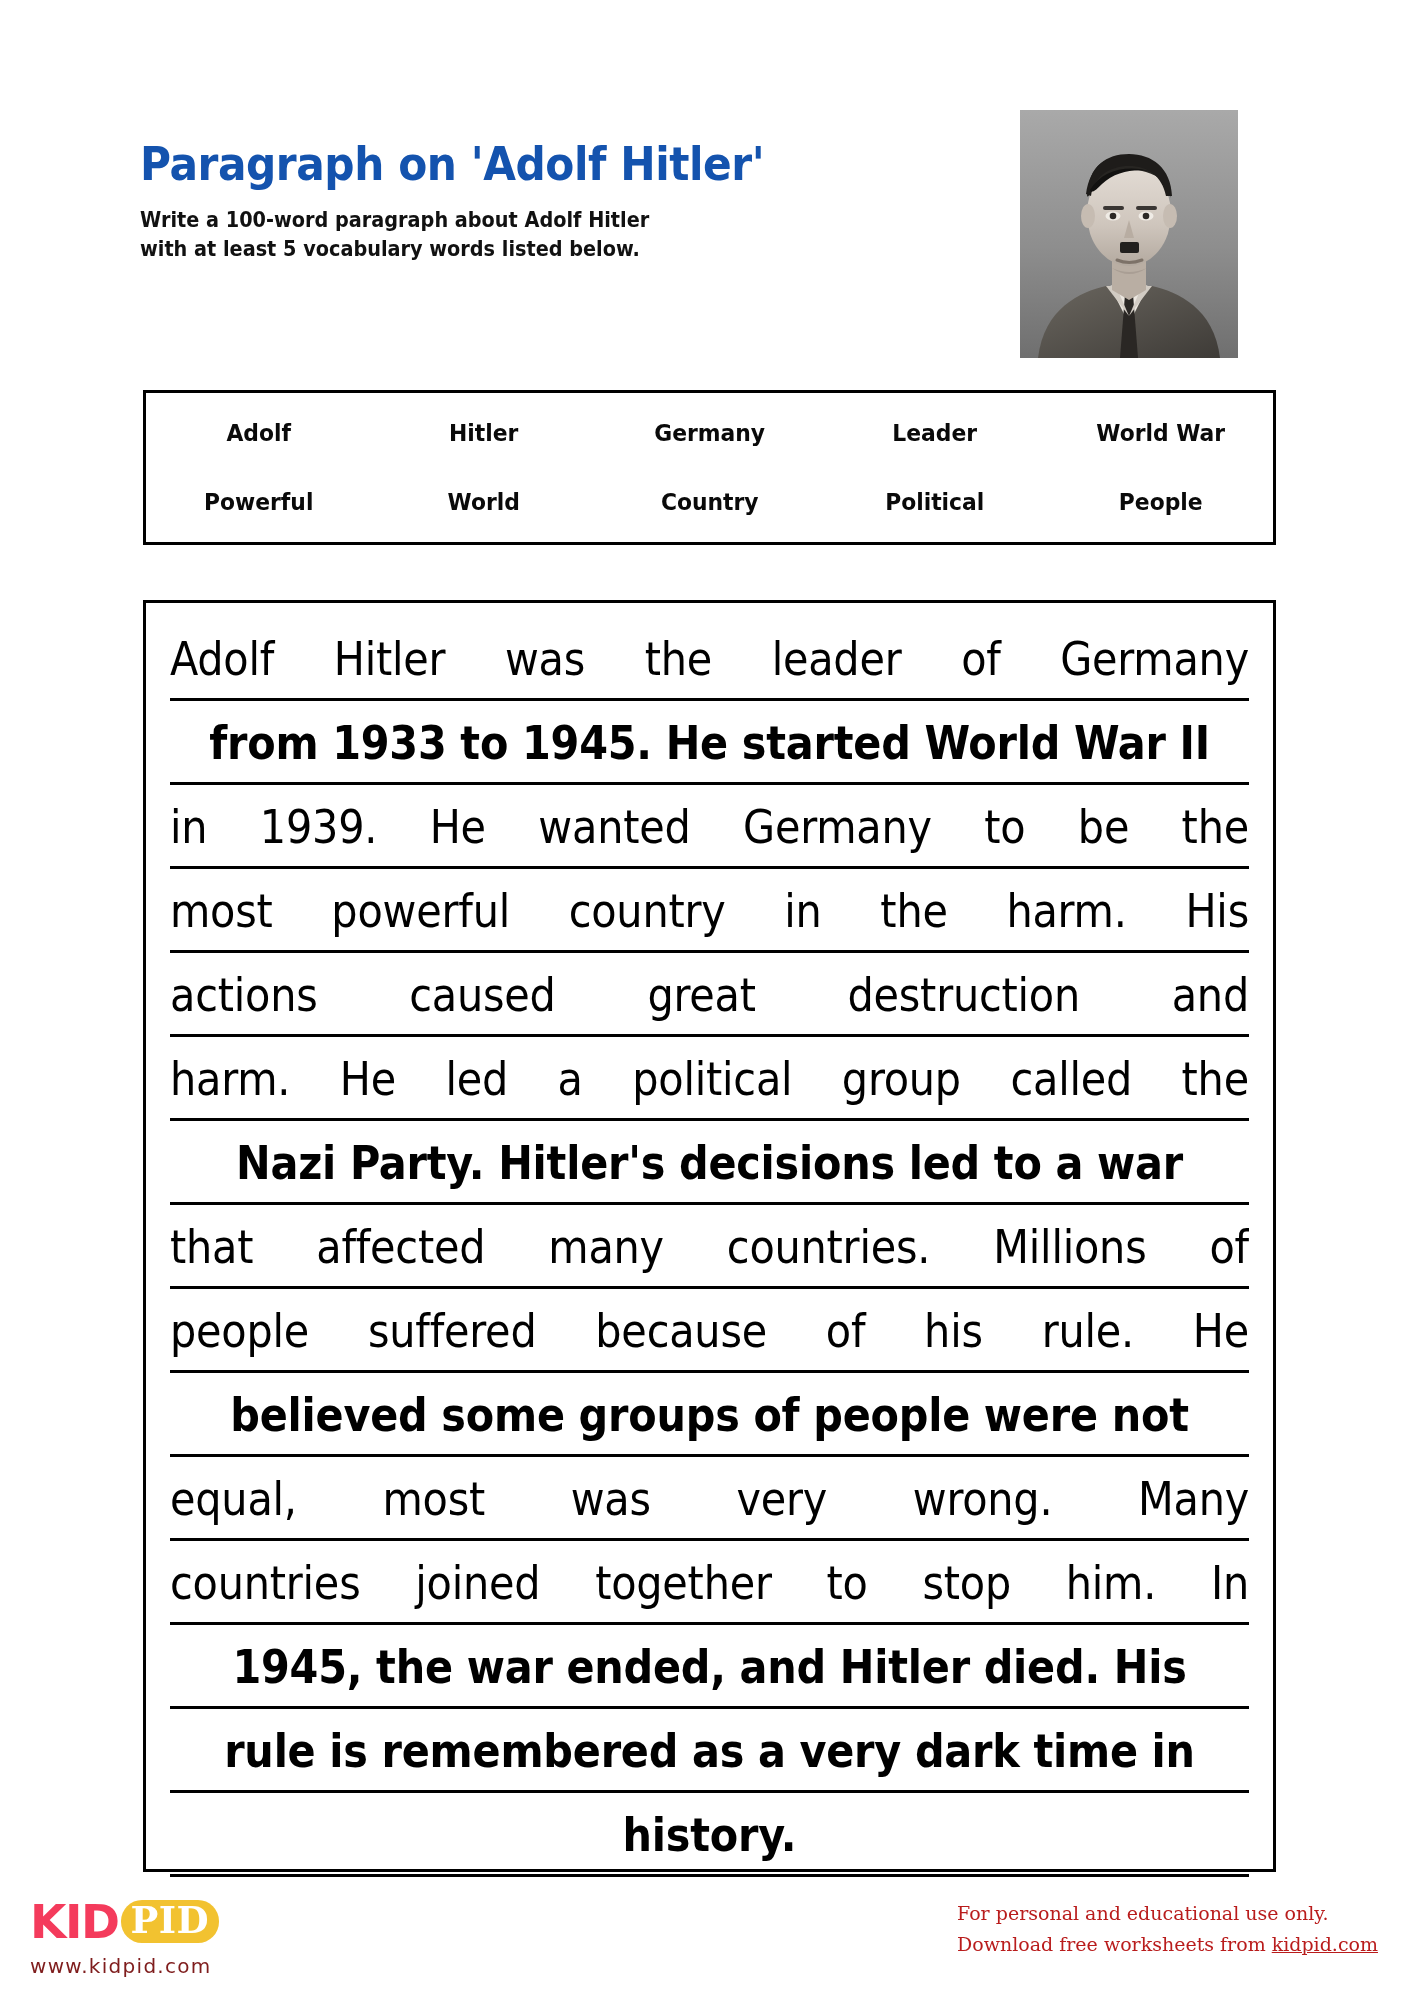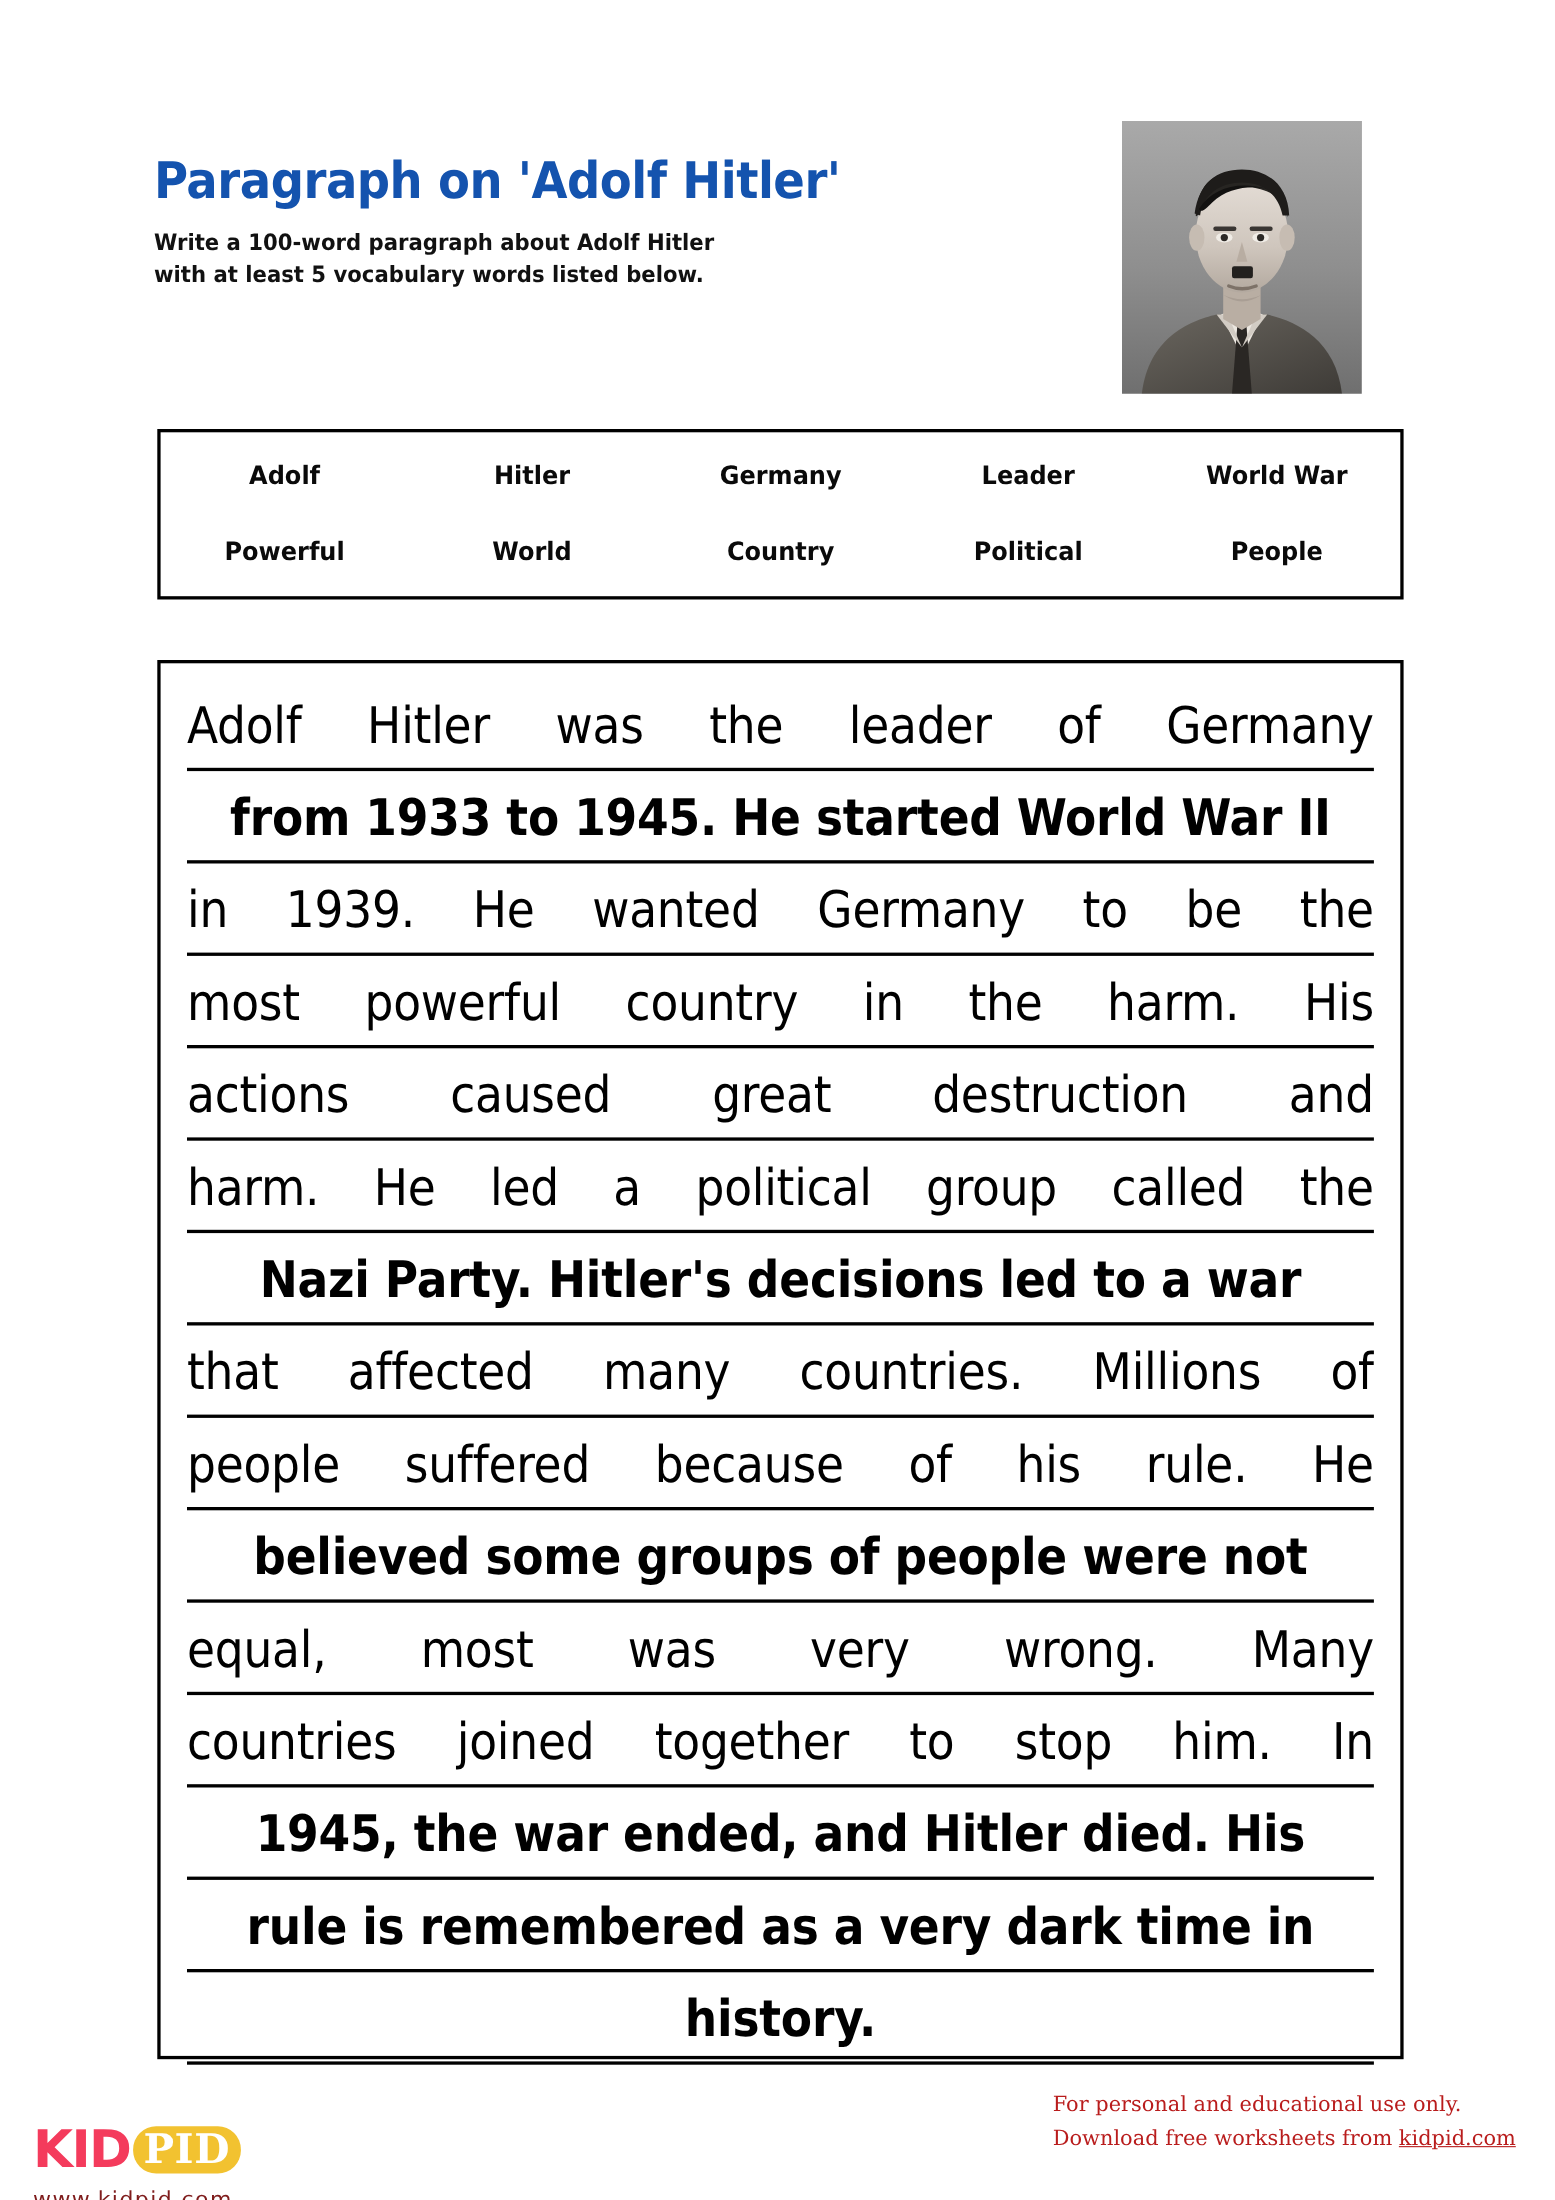--- a/index.html
+++ b/index.html
@@ -139,21 +139,20 @@
   .logo {
     position: absolute;
     left: 30px;
     top: 1895px;
     width: 250px;
   }
   .logo-mark {
     display: flex;
     align-items: center;
     height: 52px;
-    margin-top: 33px;
   }
   .logo-kid {
     font-family: "DejaVu Sans", sans-serif;
     font-weight: 700;
     font-size: 47px;
     color: #f43b5c;
     letter-spacing: -1.5px;
     line-height: 1;
   }
   .logo-pid-wrap {

